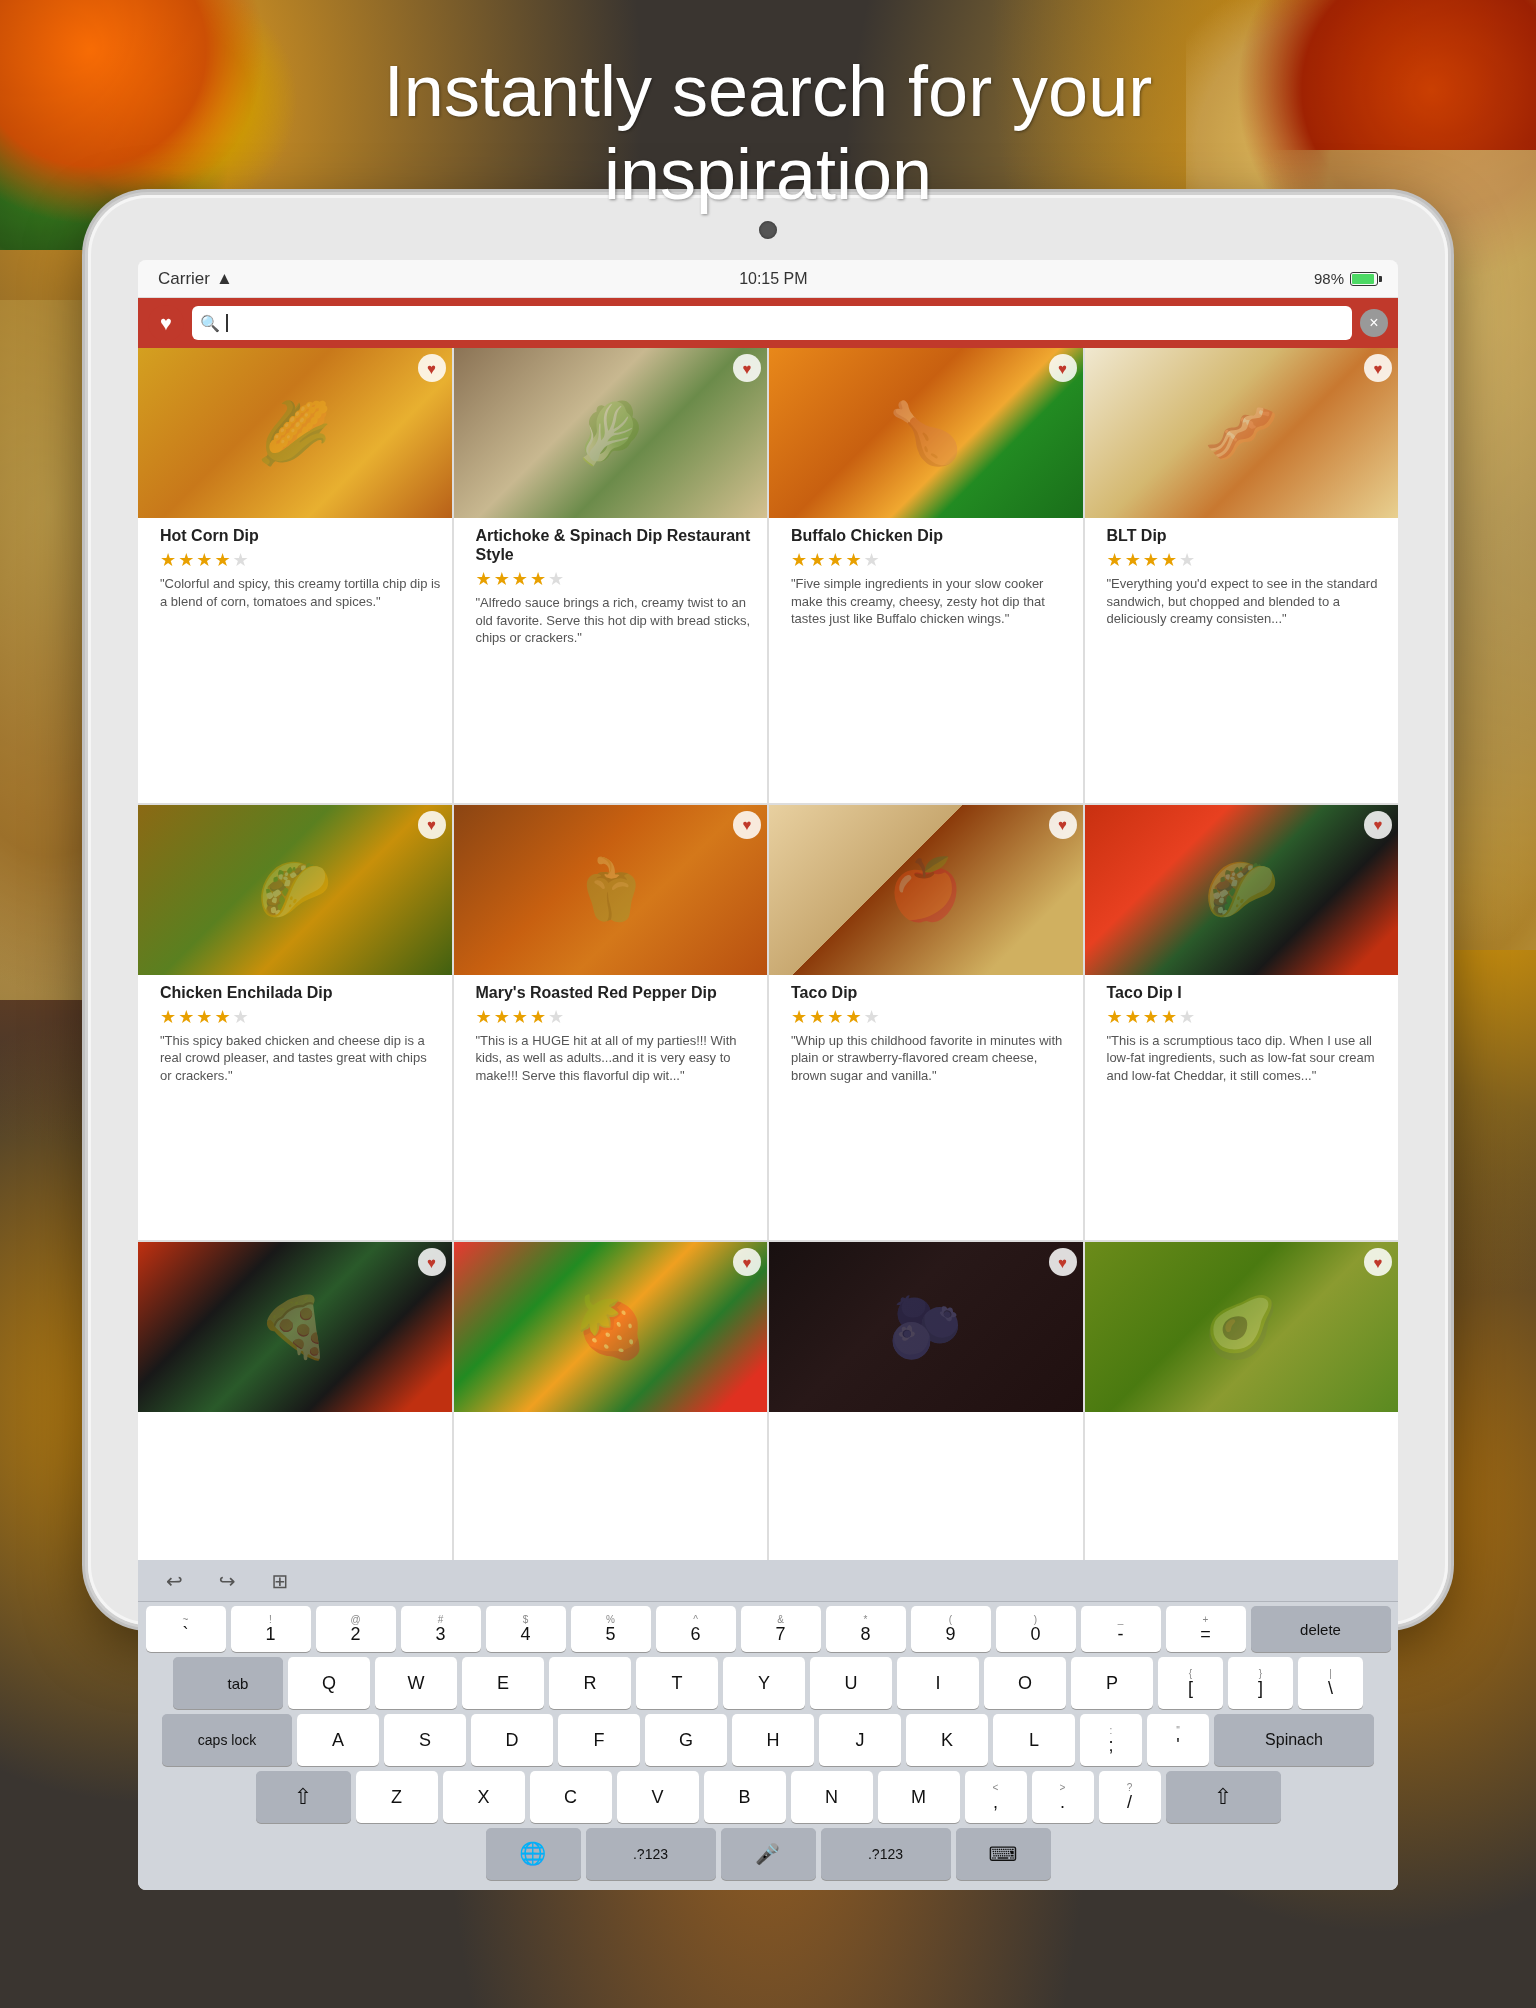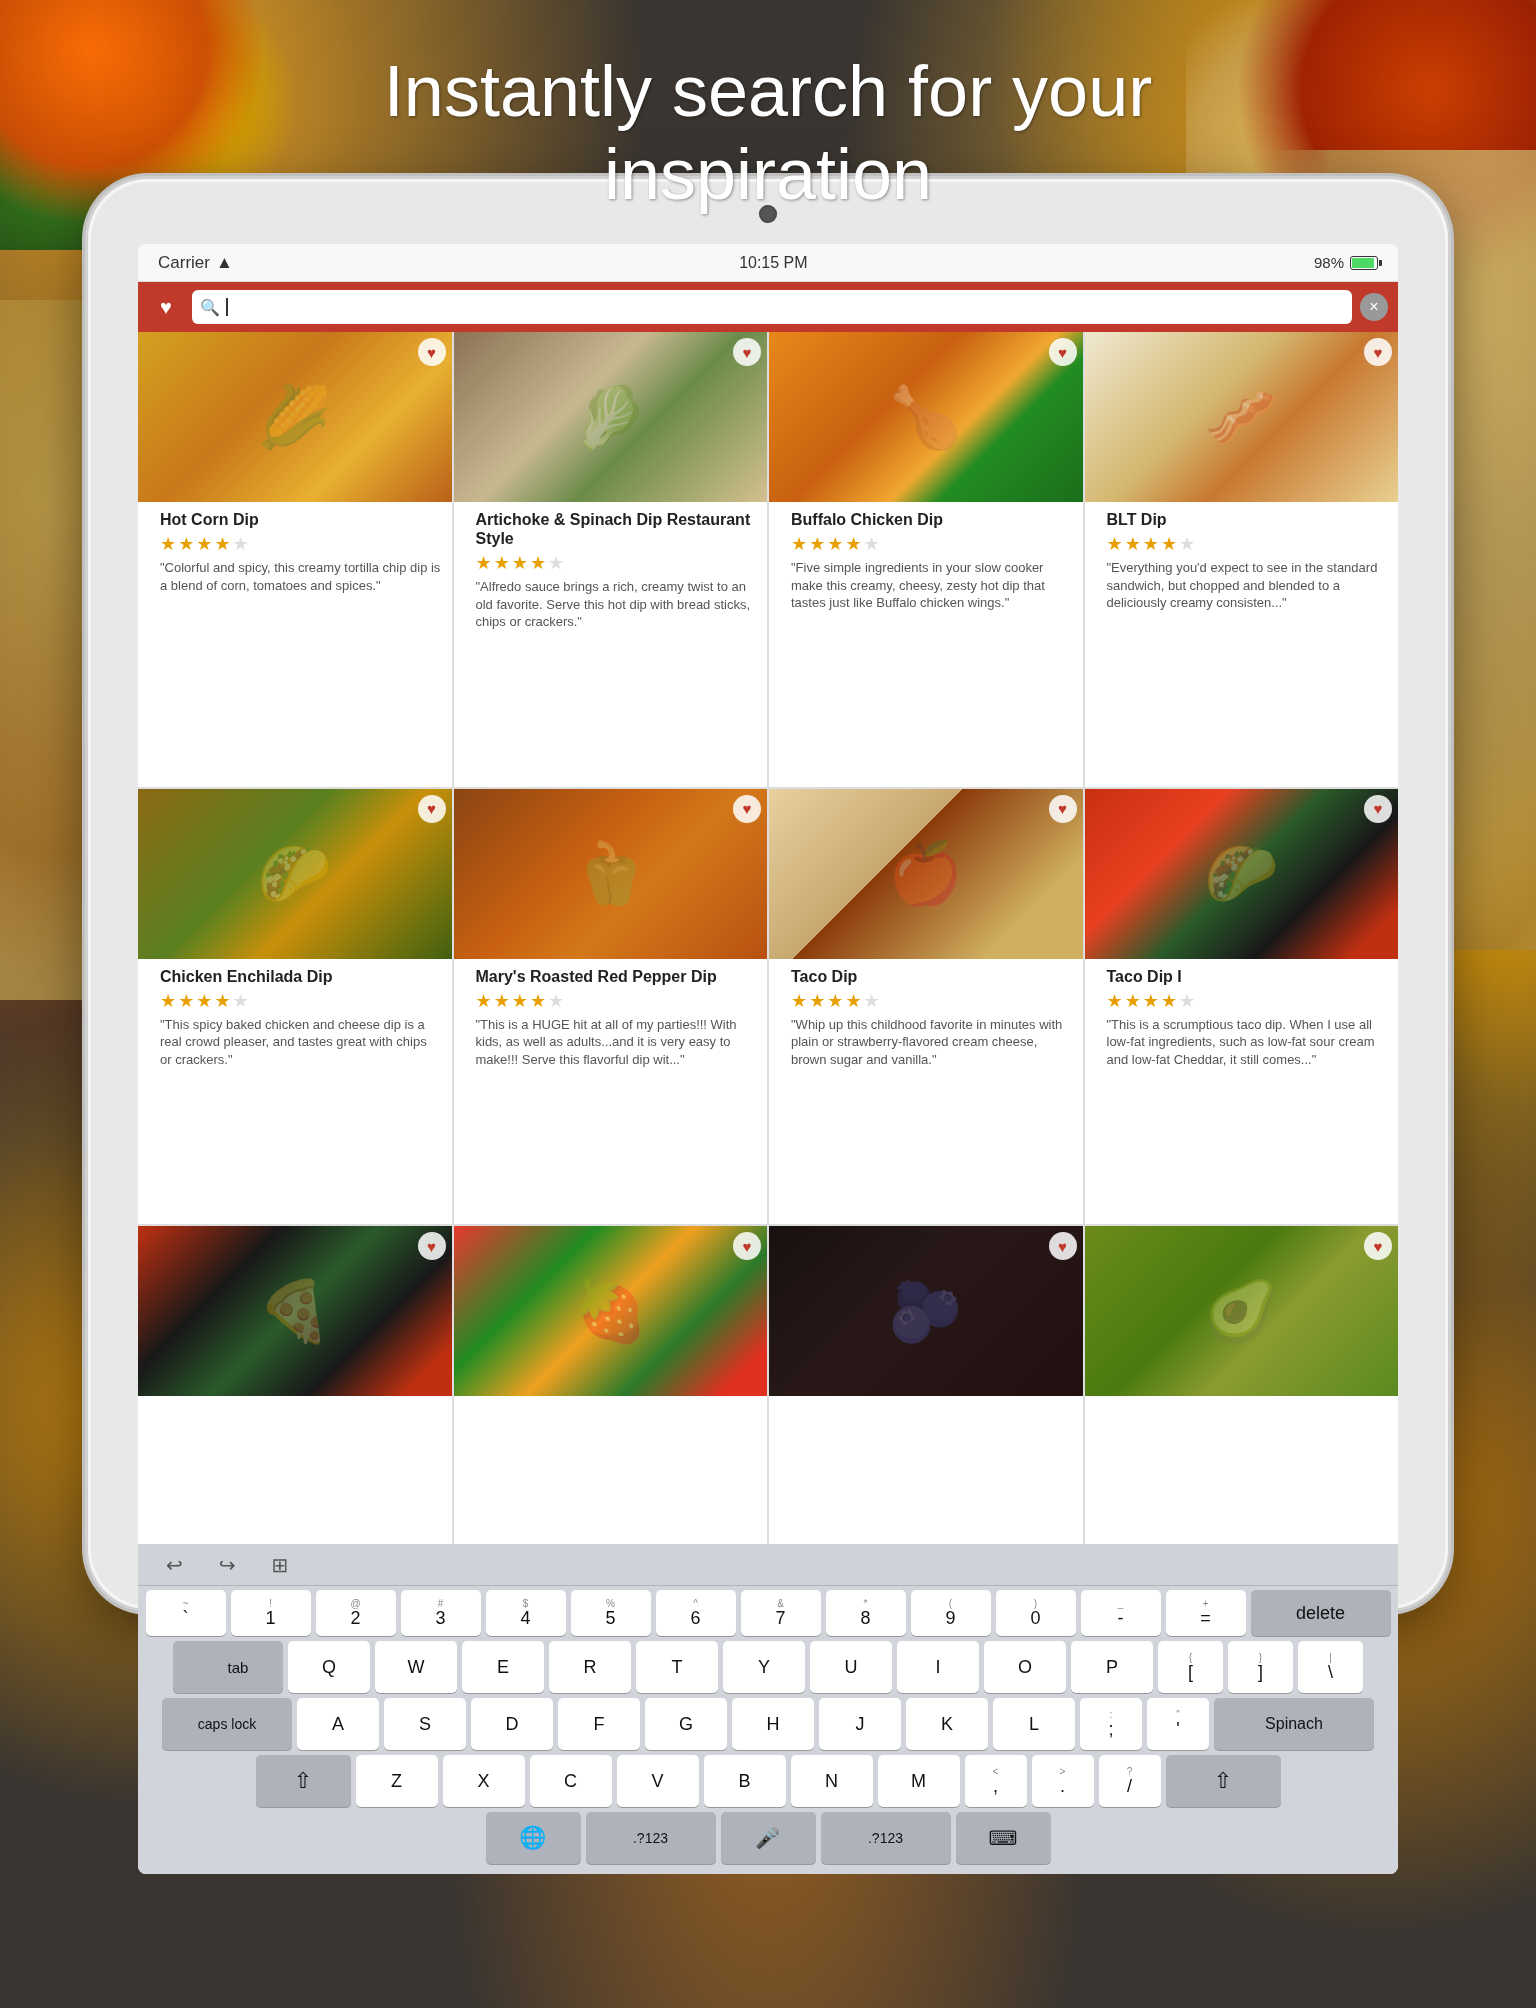--- a/index.html
+++ b/index.html
@@ -86,21 +86,21 @@
       font-weight: 400;
       line-height: 1.15;
       text-shadow: 1px 1px 3px rgba(0,0,0,0.4);
       padding: 20px;
       z-index: 10;
     }
 
     
     .ipad-frame {
       position: absolute;
-      top: 179px;
+      top: 195px;
       left: 88px;
       width: 1360px;
       height: 1430px;
       background: #e8e8e8;
       border-radius: 60px;
       box-shadow: 
         0 0 0 3px #d0d0d0,
         0 0 0 6px #c0c0c0,
         inset 0 0 0 3px #f5f5f5,
         0 20px 60px rgba(0,0,0,0.5);
@@ -712,21 +712,21 @@
           </button>
           <button class="kbd-key num-key" style="width:80px;height:46px;">
             <span class="key-secondary">_</span>
             <span class="key-primary">-</span>
           </button>
           <button class="kbd-key num-key" style="width:80px;height:46px;">
             <span class="key-secondary">+</span>
             <span class="key-primary">=</span>
           </button>
           <button class="kbd-key kbd-key-dark" style="width:140px;height:46px;font-size:15px;">
-            <span class="key-primary" style="font-size:18px;">delete</span>
+            <span class="key-primary" style="font-size:15px;">delete</span>
           </button>
         </div>
 
         <div class="kbd-row kbd-row-letter">
           <button class="kbd-key kbd-key-dark let-key-tab" style="width:110px;height:52px;font-size:15px;padding-left:20px;">
             <span class="key-primary" style="font-size:15px;">tab</span>
           </button>
           <button class="kbd-key let-key" style="width:82px;height:52px;">
               <span class="key-primary">Q</span>
             </button>

